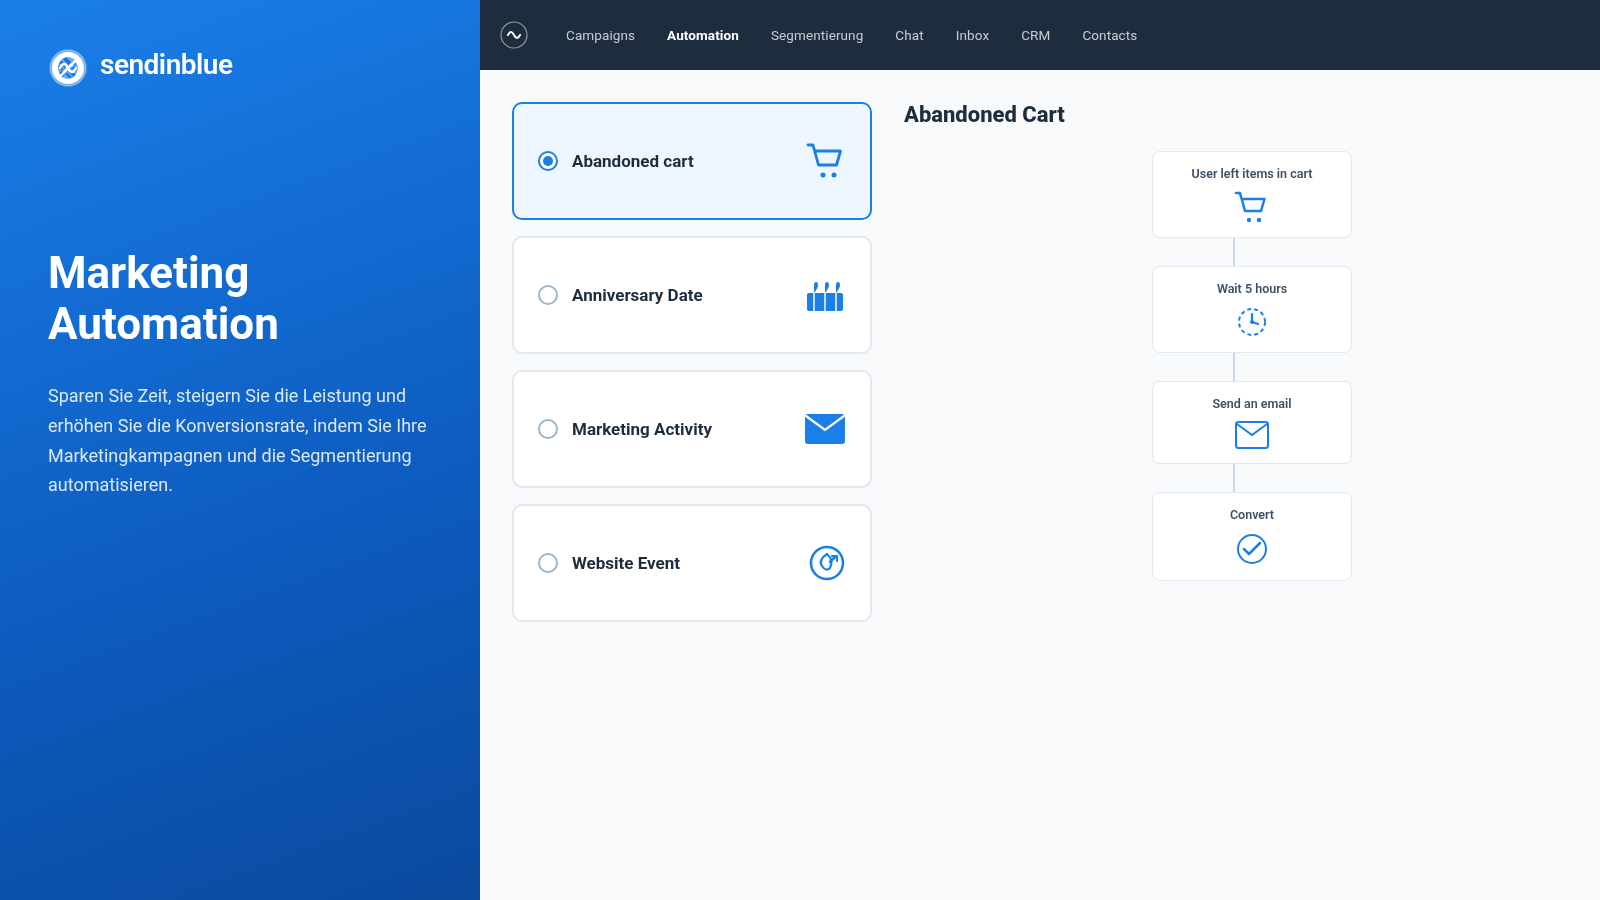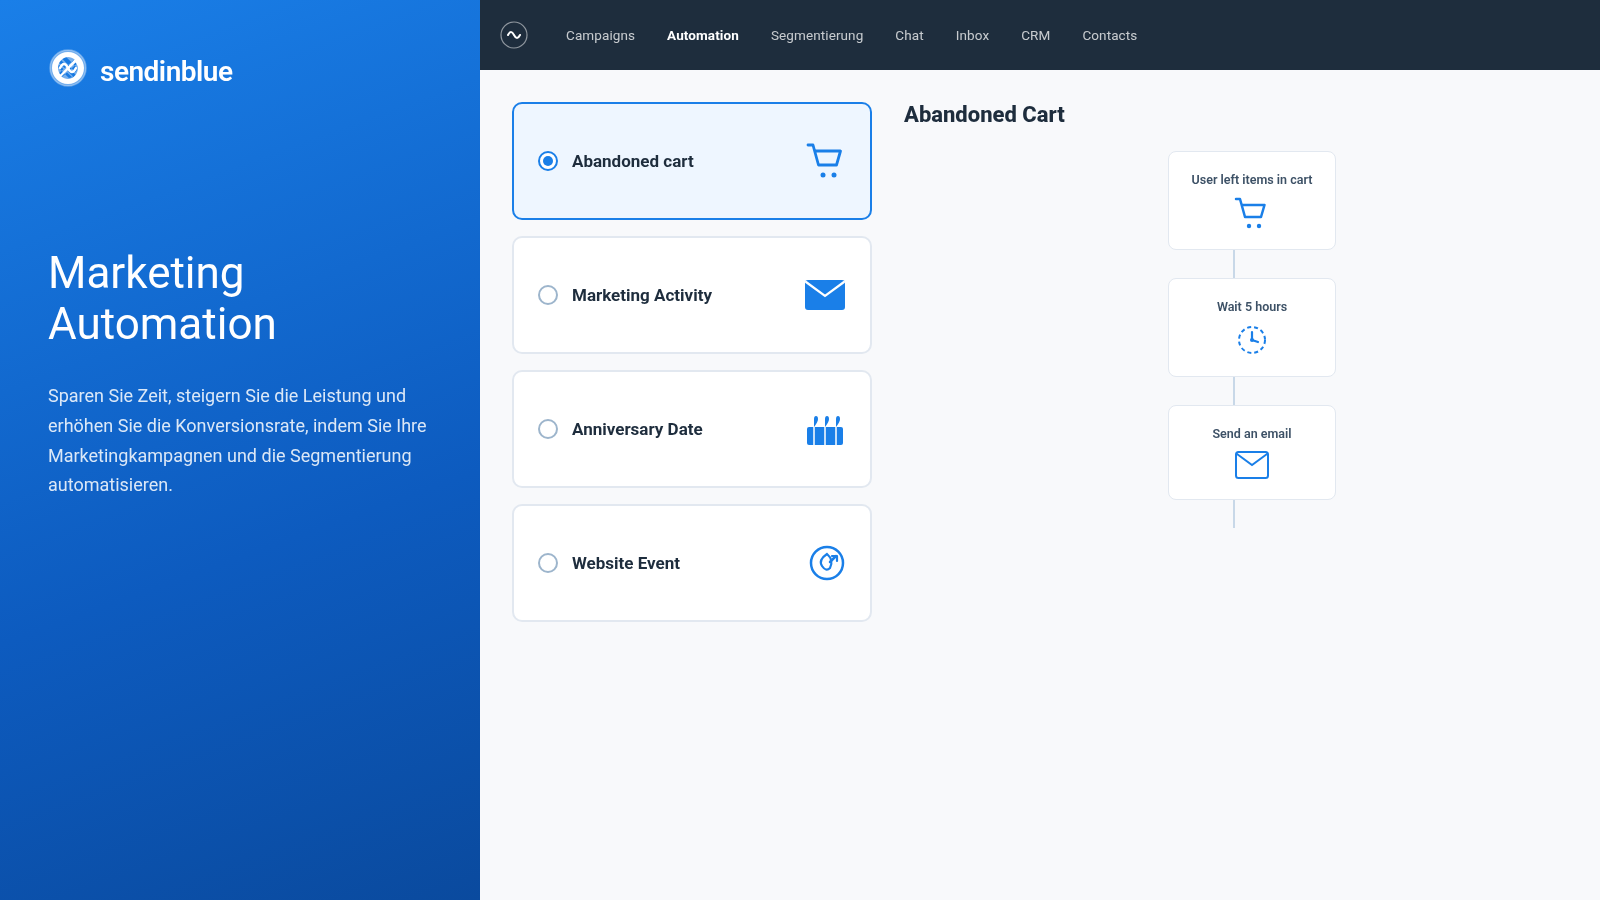--- a/index.html
+++ b/index.html
@@ -12,37 +12,37 @@
       background: linear-gradient(160deg, #1a7fe8 0%, #0d5bbf 60%, #0a4a9e 100%);
       padding: 48px 48px;
       display: flex;
       flex-direction: column;
       gap: 0;
       color: white;
       height: 900px;
     }
     .logo-area {
       display: flex;
-      align-items: flex-end;
+      align-items: flex-start;
       gap: 12px;
       margin-bottom: 160px;
     }
     .logo-icon {
       width: 40px;
       height: 40px;
     }
     .logo-text {
       font-size: 28px;
       font-weight: 600;
       color: white;
       letter-spacing: -0.5px;
     }
     .sidebar-heading {
       font-size: 44px;
-      font-weight: 400;
+      font-weight: 700;
       line-height: 1.15;
       margin-bottom: 32px;
       color: white;
     }
     .sidebar-desc {
       font-size: 18px;
       line-height: 1.65;
       color: rgba(255,255,255,0.85);
       font-weight: 400;
     }
@@ -166,22 +166,22 @@
     .flow-container {
       display: flex;
       flex-direction: column;
       align-items: center;
       gap: 0;
     }
     .flow-card {
       background: white;
       border: 1.5px solid #e2e8f0;
       border-radius: 8px;
-      width: 168px;
-      padding: 20px 16px;
+      width: 200px;
+      padding: 14px 16px;
       display: flex;
       flex-direction: column;
       align-items: center;
       gap: 10px;
       text-align: center;
       margin-left: 36px;
     }
     .flow-card-label {
       font-size: 12.5px;
       font-weight: 600;
@@ -238,47 +238,47 @@
         <svg width="40" height="36" viewBox="0 0 40 36" fill="none">
           <path d="M2 2h5l5.5 20h18l4-14H10" stroke="#1a7fe8" stroke-width="2.8" stroke-linecap="round" stroke-linejoin="round" fill="none"></path>
           <circle cx="17" cy="32" r="2.5" fill="#1a7fe8"></circle>
           <circle cx="28" cy="32" r="2.5" fill="#1a7fe8"></circle>
         </svg>
       </div>
 
       <div class="option-card">
         <div class="option-left">
           <div class="radio-btn"></div>
-          <span class="option-label">Marketing Activity</span>
-        </div>
-        <svg width="42" height="32" viewBox="0 0 42 32" fill="#1a7fe8">
-          <rect x="1" y="1" width="40" height="30" rx="3" fill="#1a7fe8"></rect>
-          <path d="M2 3l19 14L40 3" stroke="white" stroke-width="2.2" fill="none" stroke-linecap="round"></path>
-        </svg>
-      </div>
-
-      <div class="option-card">
-        <div class="option-left">
-          <div class="radio-btn"></div>
           <span class="option-label">Anniversary Date</span>
         </div>
         <svg width="42" height="36" viewBox="0 0 42 36" fill="none">
           <rect x="3" y="16" width="36" height="18" rx="2" fill="#1a7fe8"></rect>
           <line x1="10" y1="16" x2="10" y2="34" stroke="white" stroke-width="1.5"></line>
           <line x1="21" y1="16" x2="21" y2="34" stroke="white" stroke-width="1.5"></line>
           <line x1="32" y1="16" x2="32" y2="34" stroke="white" stroke-width="1.5"></line>
           <path d="M10 16 Q10 10 10 8 Q10 5 12 5 Q14 5 14 8 Q14 11 10 16" fill="#1a7fe8"></path>
           <path d="M21 16 Q21 10 21 8 Q21 5 23 5 Q25 5 25 8 Q25 11 21 16" fill="#1a7fe8"></path>
           <path d="M32 16 Q32 10 32 8 Q32 5 34 5 Q36 5 36 8 Q36 11 32 16" fill="#1a7fe8"></path>
         </svg>
       </div>
 
       <div class="option-card">
         <div class="option-left">
           <div class="radio-btn"></div>
+          <span class="option-label">Marketing Activity</span>
+        </div>
+        <svg width="42" height="32" viewBox="0 0 42 32" fill="#1a7fe8">
+          <rect x="1" y="1" width="40" height="30" rx="3" fill="#1a7fe8"></rect>
+          <path d="M2 3l19 14L40 3" stroke="white" stroke-width="2.2" fill="none" stroke-linecap="round"></path>
+        </svg>
+      </div>
+
+      <div class="option-card">
+        <div class="option-left">
+          <div class="radio-btn"></div>
           <span class="option-label">Website Event</span>
         </div>
         <svg width="38" height="38" viewBox="0 0 38 38" fill="none">
           <circle cx="19" cy="19" r="16" stroke="#1a7fe8" stroke-width="2.5" fill="none"></circle>
           <path d="M19 10 Q26 16 22 24 Q18 28 14 22 Q10 16 19 10" stroke="#1a7fe8" stroke-width="2.2" fill="none" stroke-linecap="round"></path>
           <path d="M22 18 L28 12" stroke="#1a7fe8" stroke-width="2.5" stroke-linecap="round"></path>
           <path d="M24 12 L29 12 L29 17" stroke="#1a7fe8" stroke-width="2.2" stroke-linecap="round" stroke-linejoin="round"></path>
         </svg>
       </div>
     </div>
@@ -314,18 +314,25 @@
         <div class="flow-card">
           <span class="flow-card-label">Send an email</span>
           <svg width="34" height="28" viewBox="0 0 34 28" fill="none">
             <rect x="1" y="1" width="32" height="26" rx="2.5" stroke="#1a7fe8" stroke-width="2" fill="none"></rect>
             <path d="M2 3l15 11L32 3" stroke="#1a7fe8" stroke-width="2" fill="none" stroke-linecap="round"></path>
           </svg>
         </div>
 
         <div class="flow-connector"></div>
 
+        <div class="flow-card">
+          <span class="flow-card-label">Convert</span>
+          <svg width="34" height="34" viewBox="0 0 34 34" fill="none">
+            <circle cx="17" cy="17" r="14" stroke="#1a7fe8" stroke-width="2" fill="none"></circle>
+            <path d="M9 17 L14 22 L25 11" stroke="#1a7fe8" stroke-width="2.5" stroke-linecap="round" stroke-linejoin="round"></path>
+          </svg>
+        </div>
 
       </div>
     </div>
 
   </div>
 </div>
 
 </body></html>

